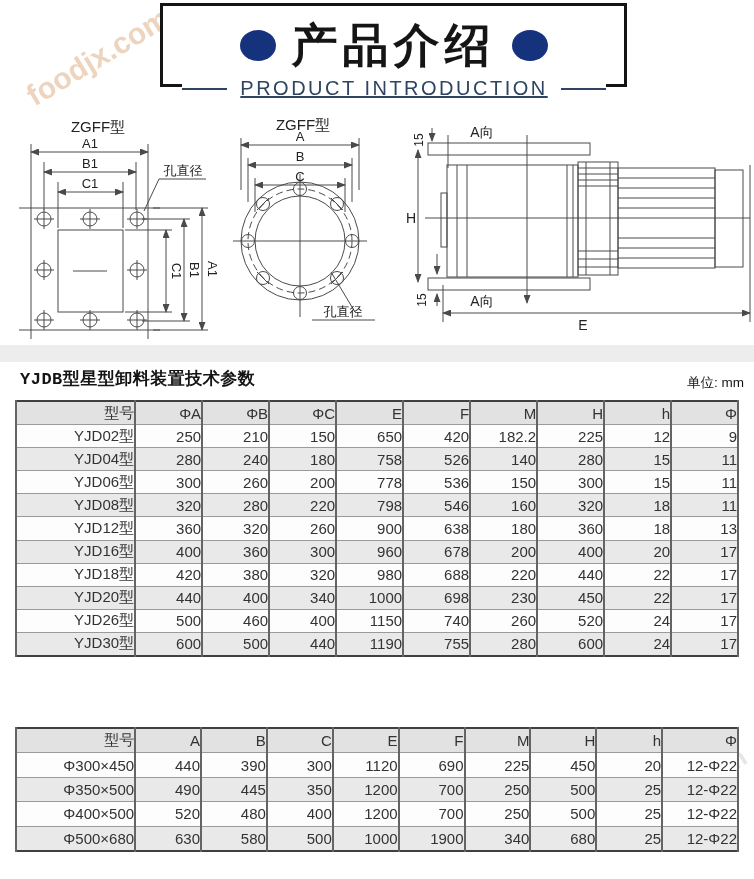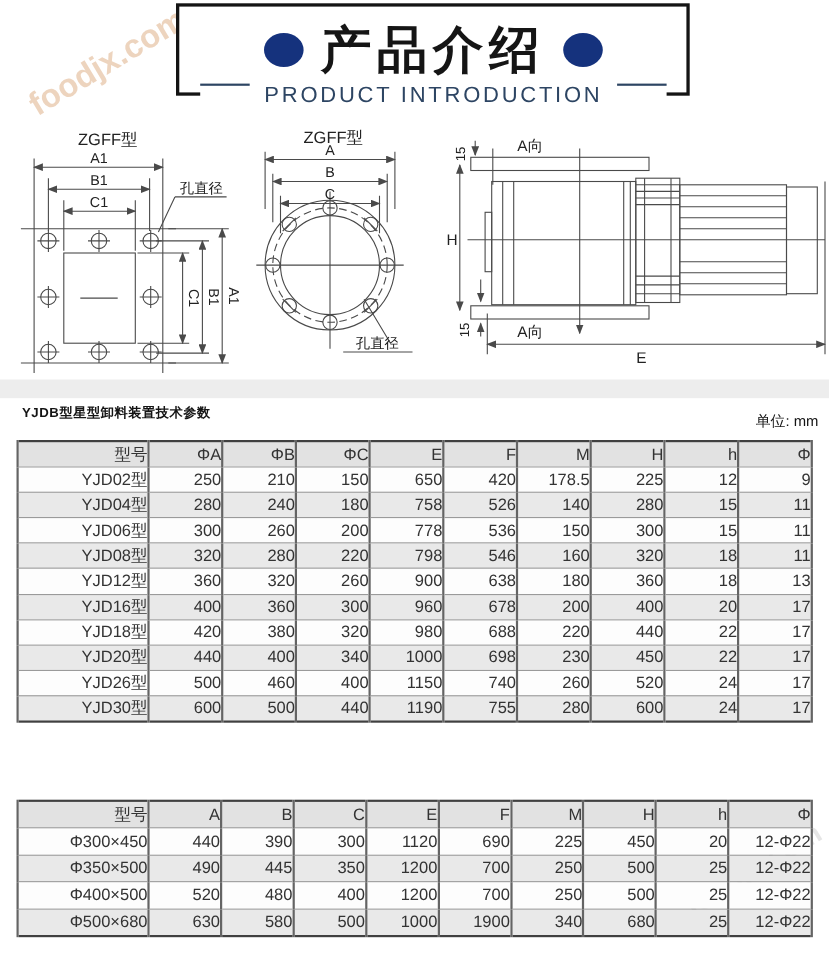--- a/index.html
+++ b/index.html
@@ -16,33 +16,33 @@
   
   .hdr-box {
     position:absolute; left:160px; top:3px; width:467px; height:84px;
     border:3px solid #141414; box-sizing:border-box;
     display:flex; align-items:center; justify-content:center; gap:16px; background:#fff;
   }
   .hdr-dot { width:36px; height:31px; border-radius:50%; background:#15327d; flex:0 0 auto; }
   .hdr-title { font-size:46px; font-weight:bold; color:#151515; letter-spacing:5px; line-height:1; }
   .hdr-sub {
     position:absolute; left:182px; top:76px; width:424px; height:25px; background:#fff;
-    display:flex; gap:13px; color:#2d4563;
+    display:flex; align-items:center; gap:13px; color:#2d4563;text-decoration:underline;
   }
   .hdr-sub .line { flex:1 1 auto; height:2px; background:#2d4563; }
   .hdr-sub .txt { font-size:20px; letter-spacing:2.5px; white-space:nowrap; }
   
   .drawing { position:absolute; }
   .d1 { left:6px;  top:112px; }
   .d2 { left:227px; top:112px; }
   .d3 { left:405px; top:110px; }
   svg text { fill:#222; font-family:"Liberation Sans","DejaVu Sans",sans-serif; }
   
   .gray-band { position:absolute; left:0; top:345px; width:754px; height:17px; background:#ededed; }
-  .sec-title { position:absolute; left:20px; top:367px; font-size:12px; font-weight:bold; color:#141414; letter-spacing:0.5px; }
+  .sec-title { position:absolute; left:20px; top:367px; font-size:17px; font-weight:bold; color:#141414; letter-spacing:0.5px;font-family:Liberation Mono, monospace; }
   .unit { position:absolute; right:10px; top:374px; font-size:13.5px; color:#141414; }
   
   .tbl-wrap1 { position:absolute; left:15px; top:400px; width:724px; }
   .tbl-wrap2 { position:absolute; left:15px; top:727px; width:724px; }
   table.spec { width:100%; border-collapse:collapse; table-layout:fixed;
                font-size:15px; color:#333; text-align:right; border:2px solid #404040; }
   table.spec th, table.spec td {
     border-top:1px solid #9a9a9a; border-bottom:1px solid #9a9a9a;
     border-left:2px solid #646464; border-right:2px solid #646464;
     padding:0; font-weight:normal; overflow:hidden; white-space:nowrap;
@@ -275,21 +275,21 @@
           </tr>
         </thead>
       <tbody>
           <tr>
             <td>YJD02型</td>
             <td>250</td>
             <td>210</td>
             <td>150</td>
             <td>650</td>
             <td>420</td>
-            <td>178.5</td>
+            <td>182.2</td>
             <td>225</td>
             <td>12</td>
             <td>9</td>
           </tr>
           <tr>
             <td>YJD04型</td>
             <td>280</td>
             <td>240</td>
             <td>180</td>
             <td>758</td>

